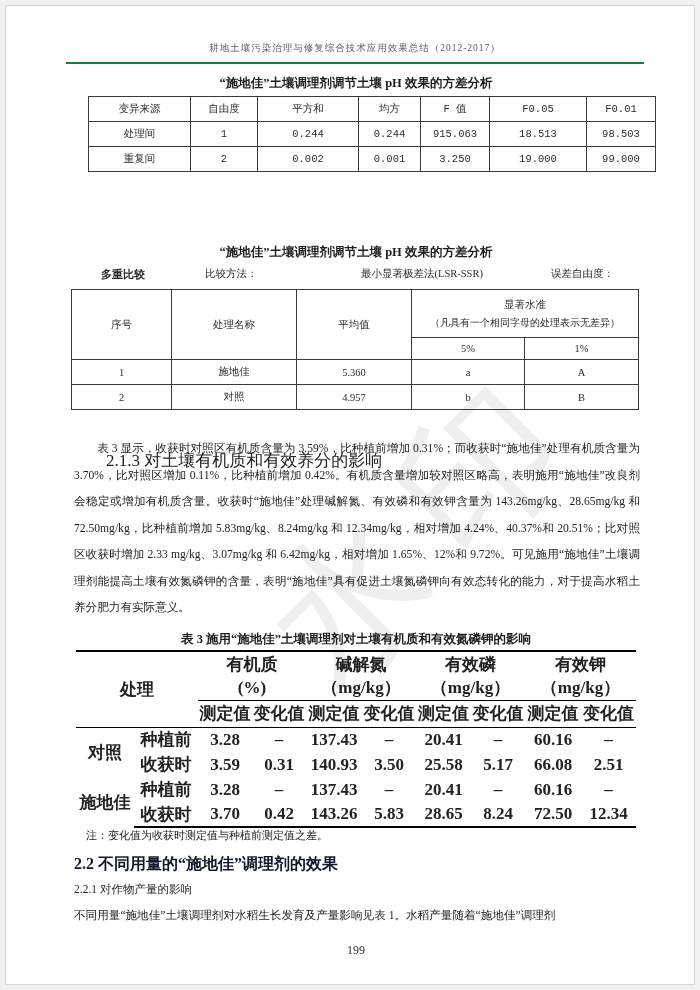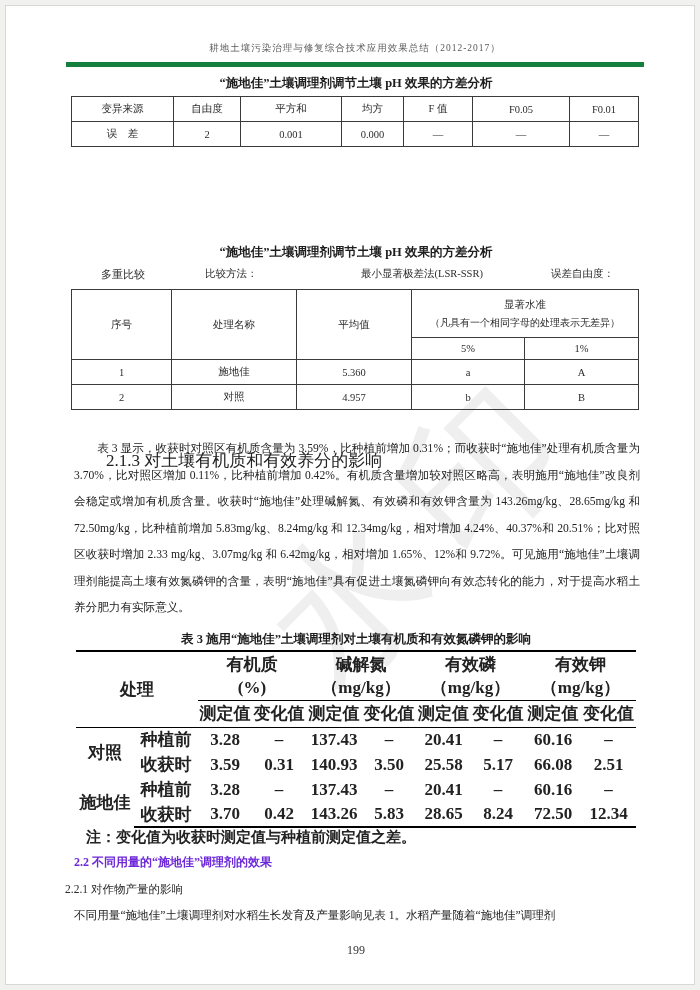--- a/index.html
+++ b/index.html
@@ -8,37 +8,37 @@
   .page {
     position:absolute; left:5px; top:5px; width:690px; height:980px;
     background:#ffffff; border:1px solid #d8d8d6; overflow:hidden;
   }
   .abs { position:absolute; }
 
   
   .doc-header {
     left:60px; top:36px; width:578px; text-align:center;
     font-size:9.5px; color:#5a5a5a; letter-spacing:1px;
-    padding-bottom:7px; border-bottom:5px solid #15803d;
+    padding-bottom:7px; border-bottom:2px solid #15803d;
   }
 
   
   .tbl-title { left:0; width:700px; text-align:center; font-weight:bold; font-size:12.5px; color:#1e1e1e; }
 
   
   table.grid { border-collapse:collapse; table-layout:fixed; width:100%; }
   table.grid th, table.grid td {
     border:1px solid #3a3a3a; text-align:center; vertical-align:middle;
     font-size:10.5px; font-weight:normal; color:#2b2b2b; padding:0 2px;
   }
-  .t1-wrap { left:65px; top:90px; width:567px; }
+  .t1-wrap { left:82px; top:90px; width:567px;font-family:Liberation Mono, monospace; }
   .t1-wrap tr { height:25px; }
 
   .t2-meta { left:65px; top:261px; width:567px; height:18px; font-size:10.5px; }
-  .t2-meta .m-label { position:absolute; left:30px; font-weight:normal; font-size:11px; }
+  .t2-meta .m-label { position:absolute; left:30px; font-weight:bold; font-size:11px; }
   .t2-meta .m-method { position:absolute; left:134px; }
   .t2-meta .m-value { position:absolute; left:290px; }
   .t2-meta .m-df { position:absolute; left:480px; }
 
   .t2-wrap { left:65px; top:283px; width:567px; }
   .t2-wrap tr.hrow1 { height:48px; }
   .t2-wrap tr.hrow2 { height:22px; }
   .t2-wrap tr.drow { height:25px; }
   .sig-note { display:block; font-size:10px; margin-top:4px; }
 
@@ -57,23 +57,23 @@
   }
   table.opentbl tr.g1 { height:25px; }
   table.opentbl tr.g2 { height:24px; }
   table.opentbl tr.sub { height:27px; }
   table.opentbl tr.data { height:25px; }
   table.opentbl tr.g2 th.rule { border-bottom:1px solid #000; }
   table.opentbl tr.sub th { border-bottom:1.2px solid #000;text-align:center; }
   table.opentbl th.treat { border-bottom:1.2px solid #000; }
   table.opentbl tr.last td { border-bottom:2px solid #000; }
 
-  .t3-note { left:80px; top:822px; width:540px; font-size:15px; color:#222;font-weight:bold; }
-  .h22 { left:68px; top:848px; width:560px; font-size:12px; font-weight:bold; color:#6d28d9; }
-  .h221 { left:59px; top:876px; width:560px; font-size:11.5px; color:#2a2a2a;font-family:Liberation Serif, serif; }
+  .t3-note { left:80px; top:822px; width:540px; font-size:11px; color:#222; }
+  .h22 { left:68px; top:848px; width:560px; font-size:16px; font-weight:bold; color:#0f172a; }
+  .h221 { left:68px; top:876px; width:560px; font-size:11.5px; color:#2a2a2a;font-family:Liberation Serif, serif; }
   .para2 { left:68px; top:902px; width:566px; font-size:11.6px; color:#222; }
 
   .page-num { left:0; top:937px; width:700px; text-align:center; font-size:12px; color:#333; }
 
   
   .watermark {
     left:180px; top:300px; width:480px; height:440px;
     display:flex; align-items:center; justify-content:center;
     transform:rotate(-45deg); pointer-events:none;
     font-size:155px; letter-spacing:30px; color:rgba(100,100,100,0.10);
@@ -106,27 +106,36 @@
           <tr>
         <th>变异来源</th>
         <th>自由度</th>
         <th>平方和</th>
         <th>均方</th>
         <th>F 值</th>
         <th>F0.05</th>
         <th>F0.01</th>
       </tr>
       <tr>
-        <td>误　差</td>
+        <td>处理间</td>
+            <td>1</td>
+        <td>0.244</td>
+            <td>0.244</td>
+        <td>915.063</td>
+            <td>18.513</td>
+        <td>98.503</td>
+      </tr>
+      <tr>
+        <td>重复间</td>
             <td>2</td>
-        <td>0.001</td>
-            <td>0.000</td>
-        <td>—</td>
-            <td>—</td>
-        <td>—</td>
+        <td>0.002</td>
+            <td>0.001</td>
+        <td>3.250</td>
+            <td>19.000</td>
+        <td>99.000</td>
       </tr>
     </tbody>
       </table>
   </div>
 
   <div class="abs tbl-title" style="top:238px;">“施地佳”土壤调理剂调节土壤 pH 效果的方差分析</div>
 
   <div class="abs t2-meta">
     <span class="m-label">多重比较</span>
     <span class="m-method">比较方法：</span>

